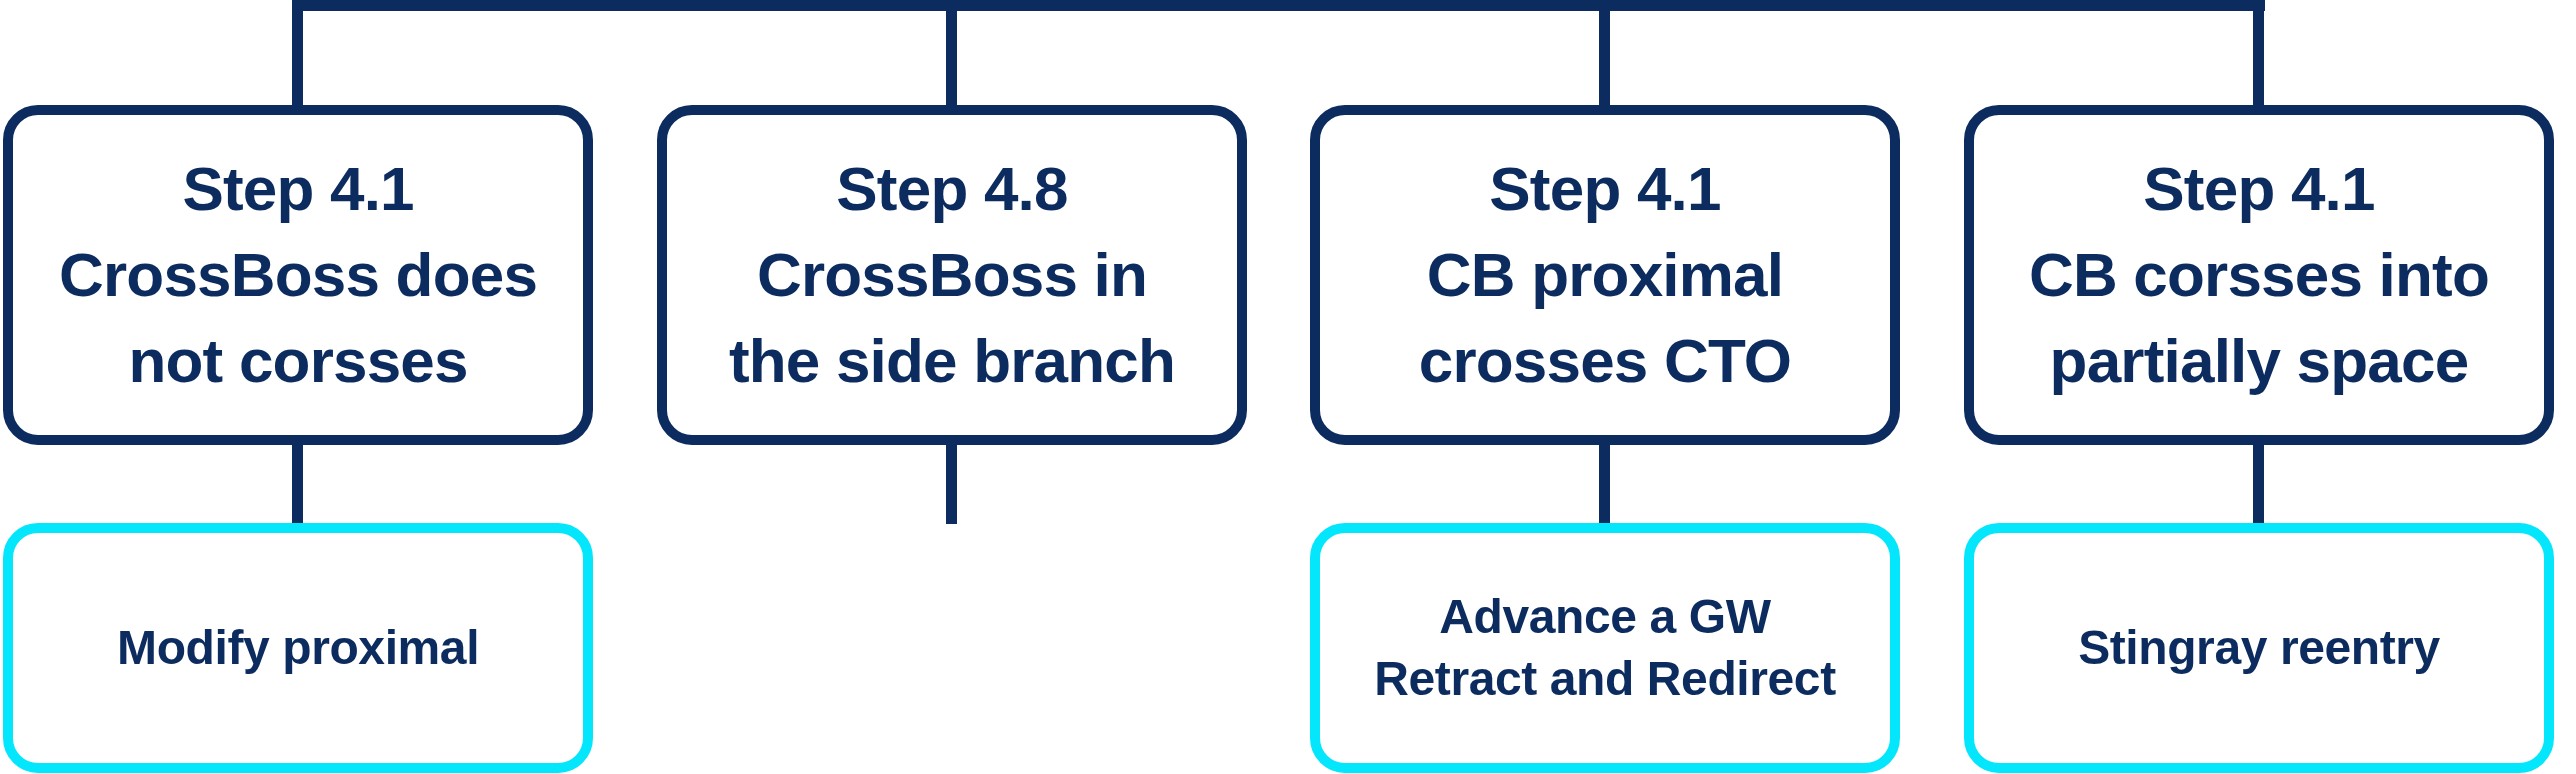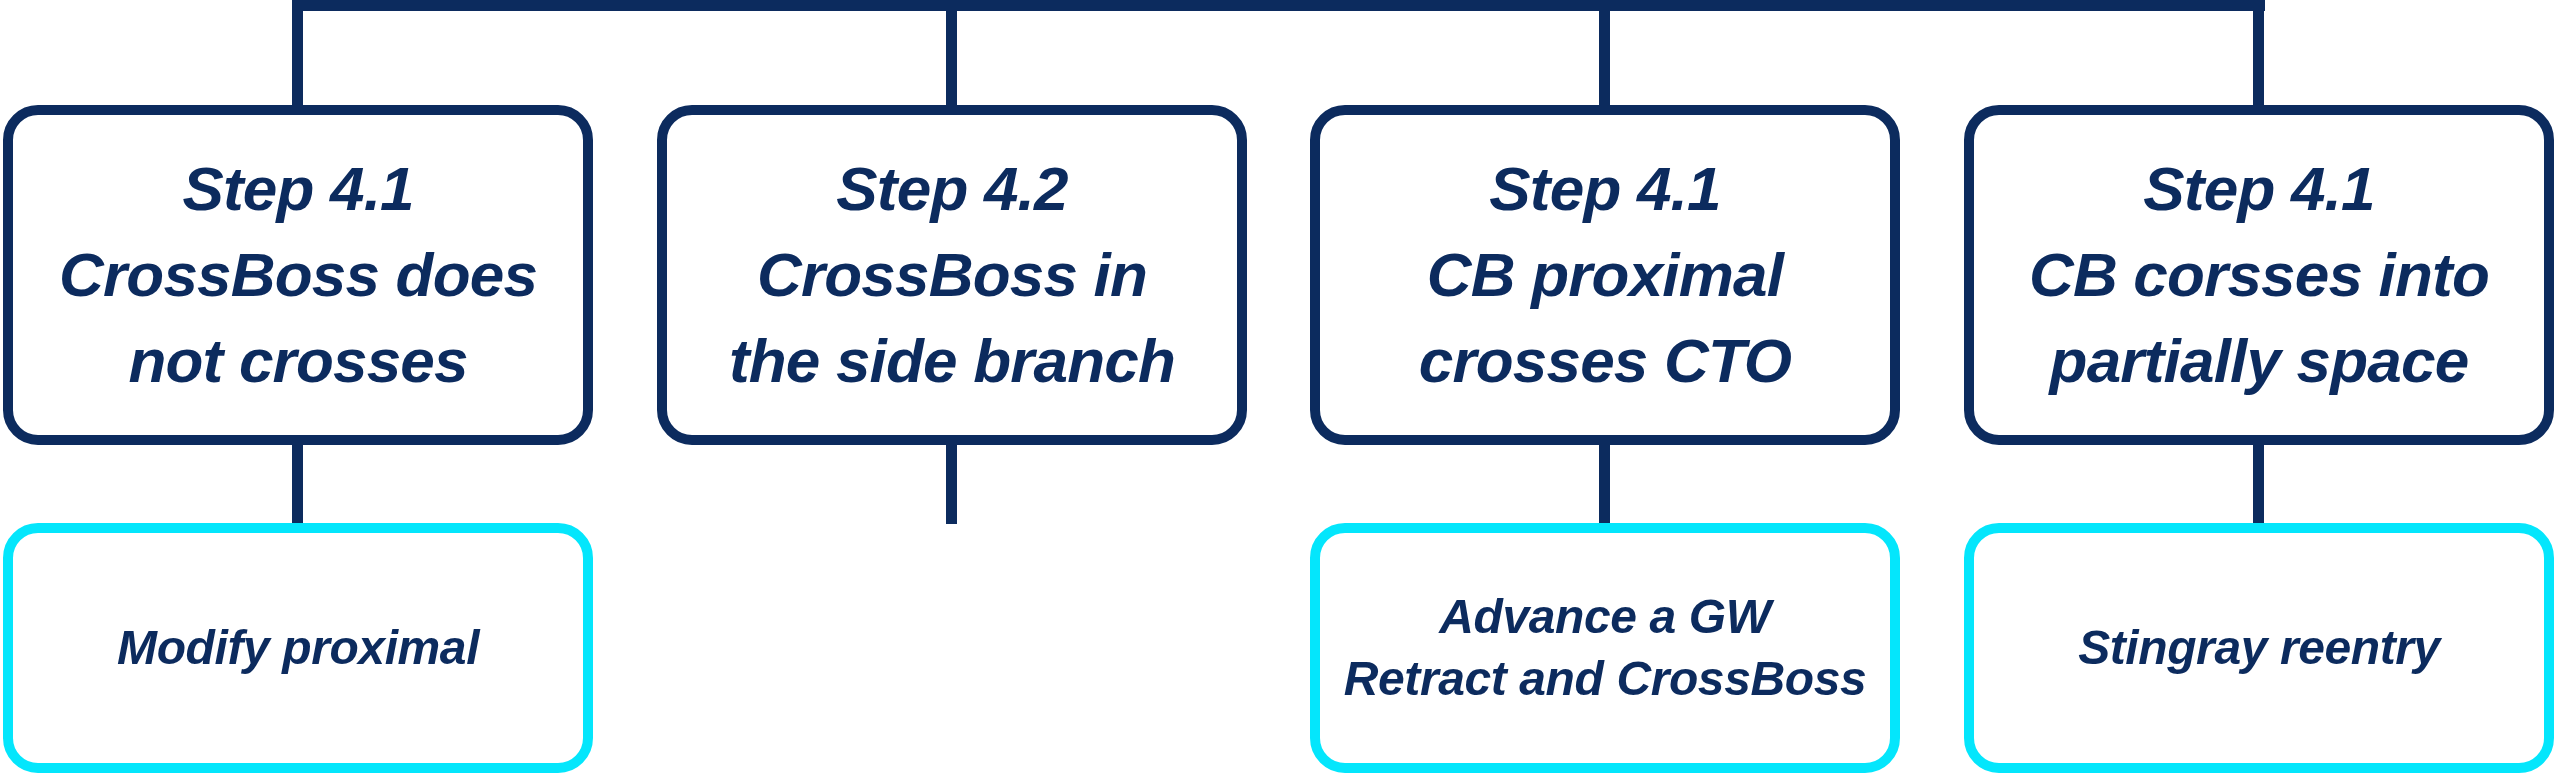--- a/index.html
+++ b/index.html
@@ -10,21 +10,20 @@
   body {
     width: 2576px;
     height: 775px;
     position: relative;
     overflow: hidden;
     font-family: "Liberation Sans", sans-serif;
   }
   .stage {
     position: absolute;
     inset: 0;
-    font-style: italic;
   }
   
   .topbar {
     position: absolute;
     left: 292px;
     top: 0;
     width: 1973px;
     height: 10.8px;
     background: var(--navy);
   }
@@ -95,49 +94,49 @@
 
 <div class="stage">
 
   <div class="topbar"></div>
 
   <div class="col col-1">
     <div class="conn conn-top"></div>
     <div class="box step-box">
       <div class="step-line">Step 4.1</div>
       <div class="step-line">CrossBoss does</div>
-      <div class="step-line">not crosses</div>
+      <div class="step-line">not corsses</div>
     </div>
     <div class="conn conn-mid"></div>
     <div class="box action-box">
       <div class="action-line">Modify proximal</div>
     </div>
   </div>
 
   <div class="col col-2">
     <div class="conn conn-top"></div>
     <div class="box step-box">
-      <div class="step-line">Step 4.2</div>
+      <div class="step-line">Step 4.8</div>
       <div class="step-line">CrossBoss in</div>
       <div class="step-line">the side branch</div>
     </div>
     <div class="conn conn-mid"></div>
   </div>
 
   <div class="col col-3">
     <div class="conn conn-top"></div>
     <div class="box step-box">
       <div class="step-line">Step 4.1</div>
       <div class="step-line">CB proximal</div>
       <div class="step-line">crosses CTO</div>
     </div>
     <div class="conn conn-mid"></div>
     <div class="box action-box">
       <div class="action-line">Advance a GW</div>
-      <div class="action-line">Retract and CrossBoss</div>
+      <div class="action-line">Retract and Redirect</div>
     </div>
   </div>
 
   <div class="col col-4">
     <div class="conn conn-top"></div>
     <div class="box step-box">
       <div class="step-line">Step 4.1</div>
       <div class="step-line">CB corsses into</div>
       <div class="step-line">partially space</div>
     </div>

